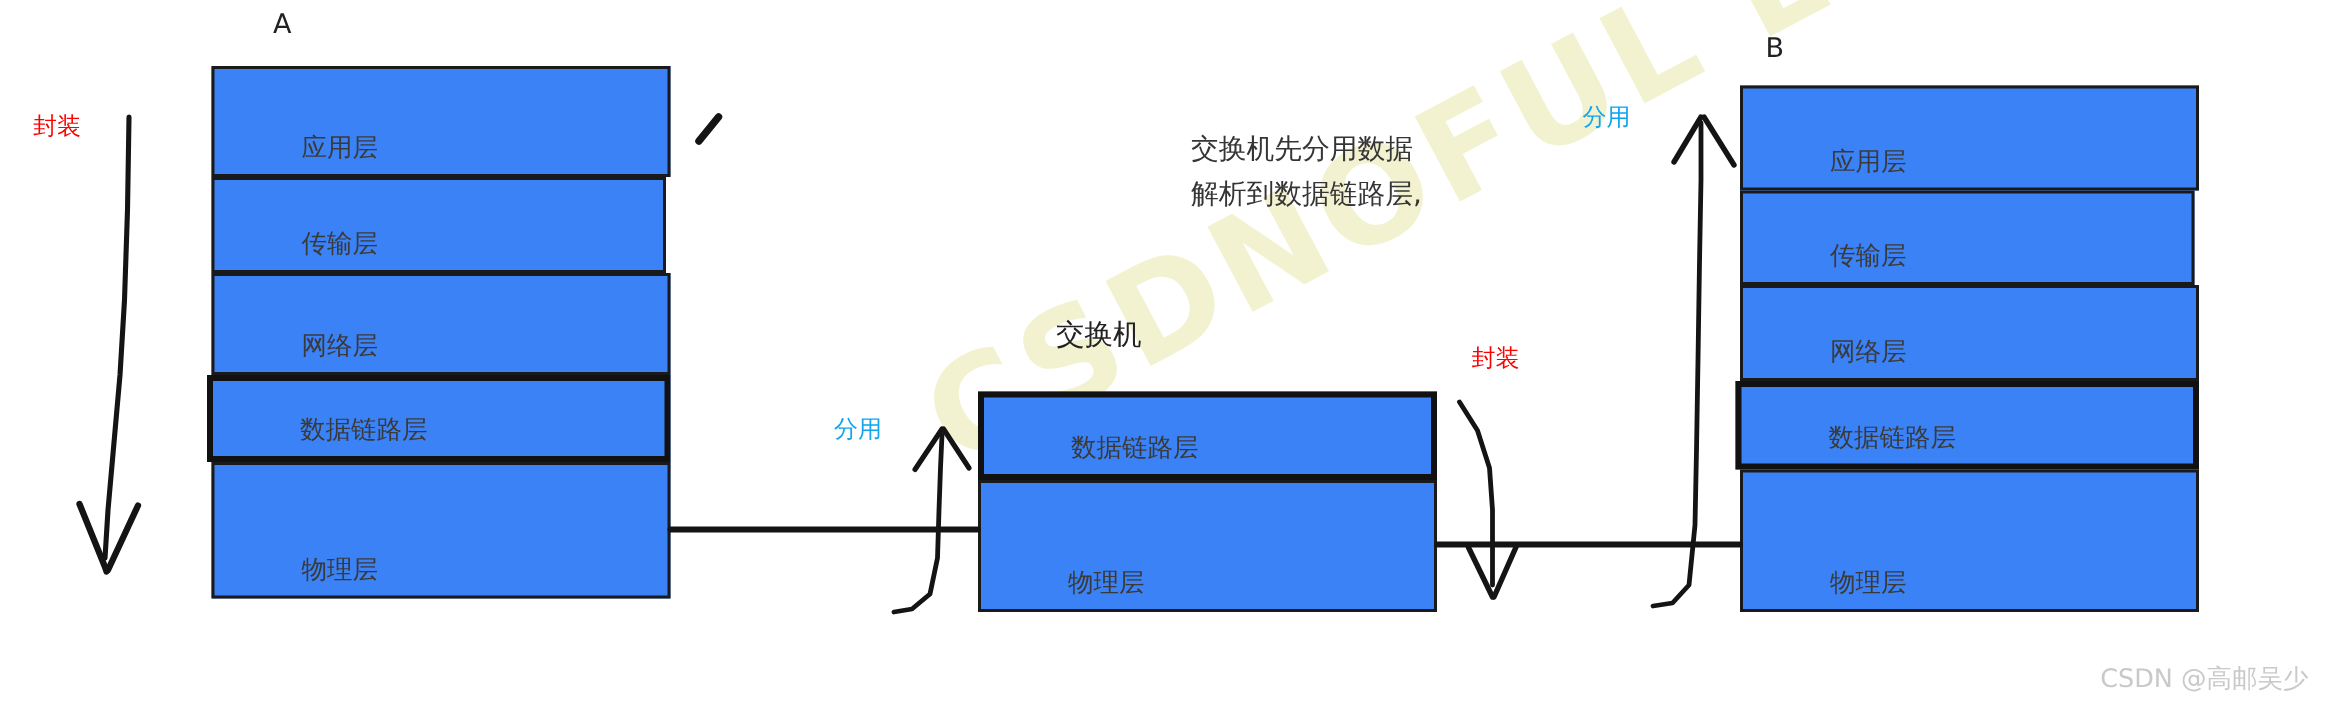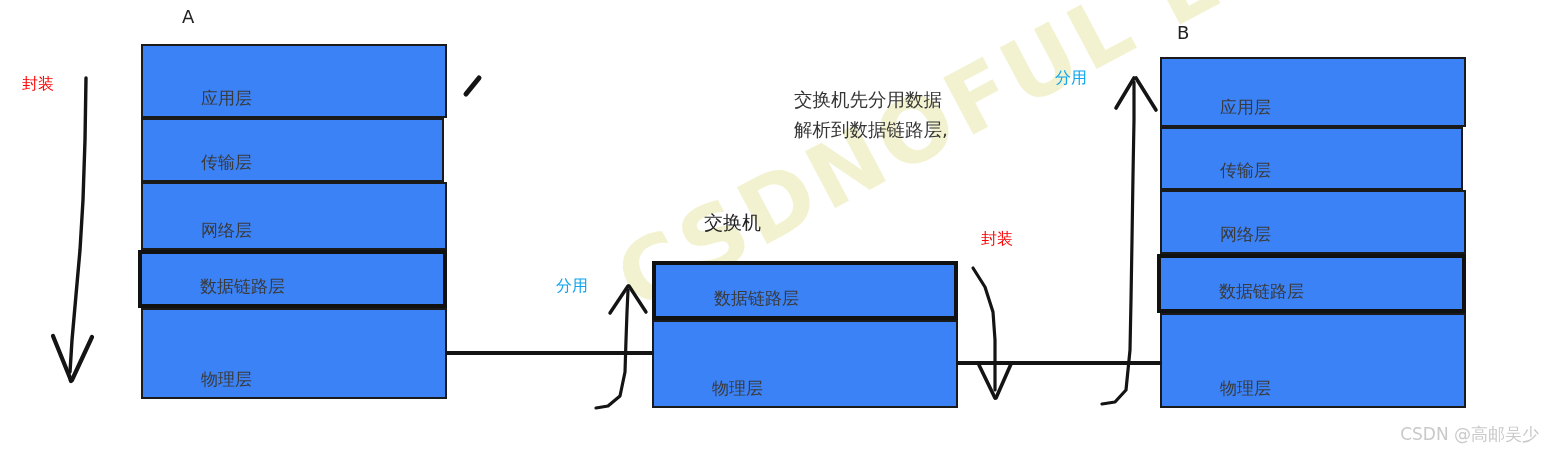--- a/index.html
+++ b/index.html
@@ -95,21 +95,21 @@
     height: 470px;
     pointer-events: none;
     z-index: 6;
   }
   #ink path, #ink line { fill: none; stroke: #141414; stroke-linecap: round; stroke-linejoin: round; }
 
   
   .credit {
     position: absolute;
     right: 14px;
-    bottom: 24px;
+    bottom: 6px;
     font-size: 17px;
     color: #c9c9c9;
     white-space: nowrap;
   }
 </style>
 </head>
 <body>
 
 <div id="stage">
 

